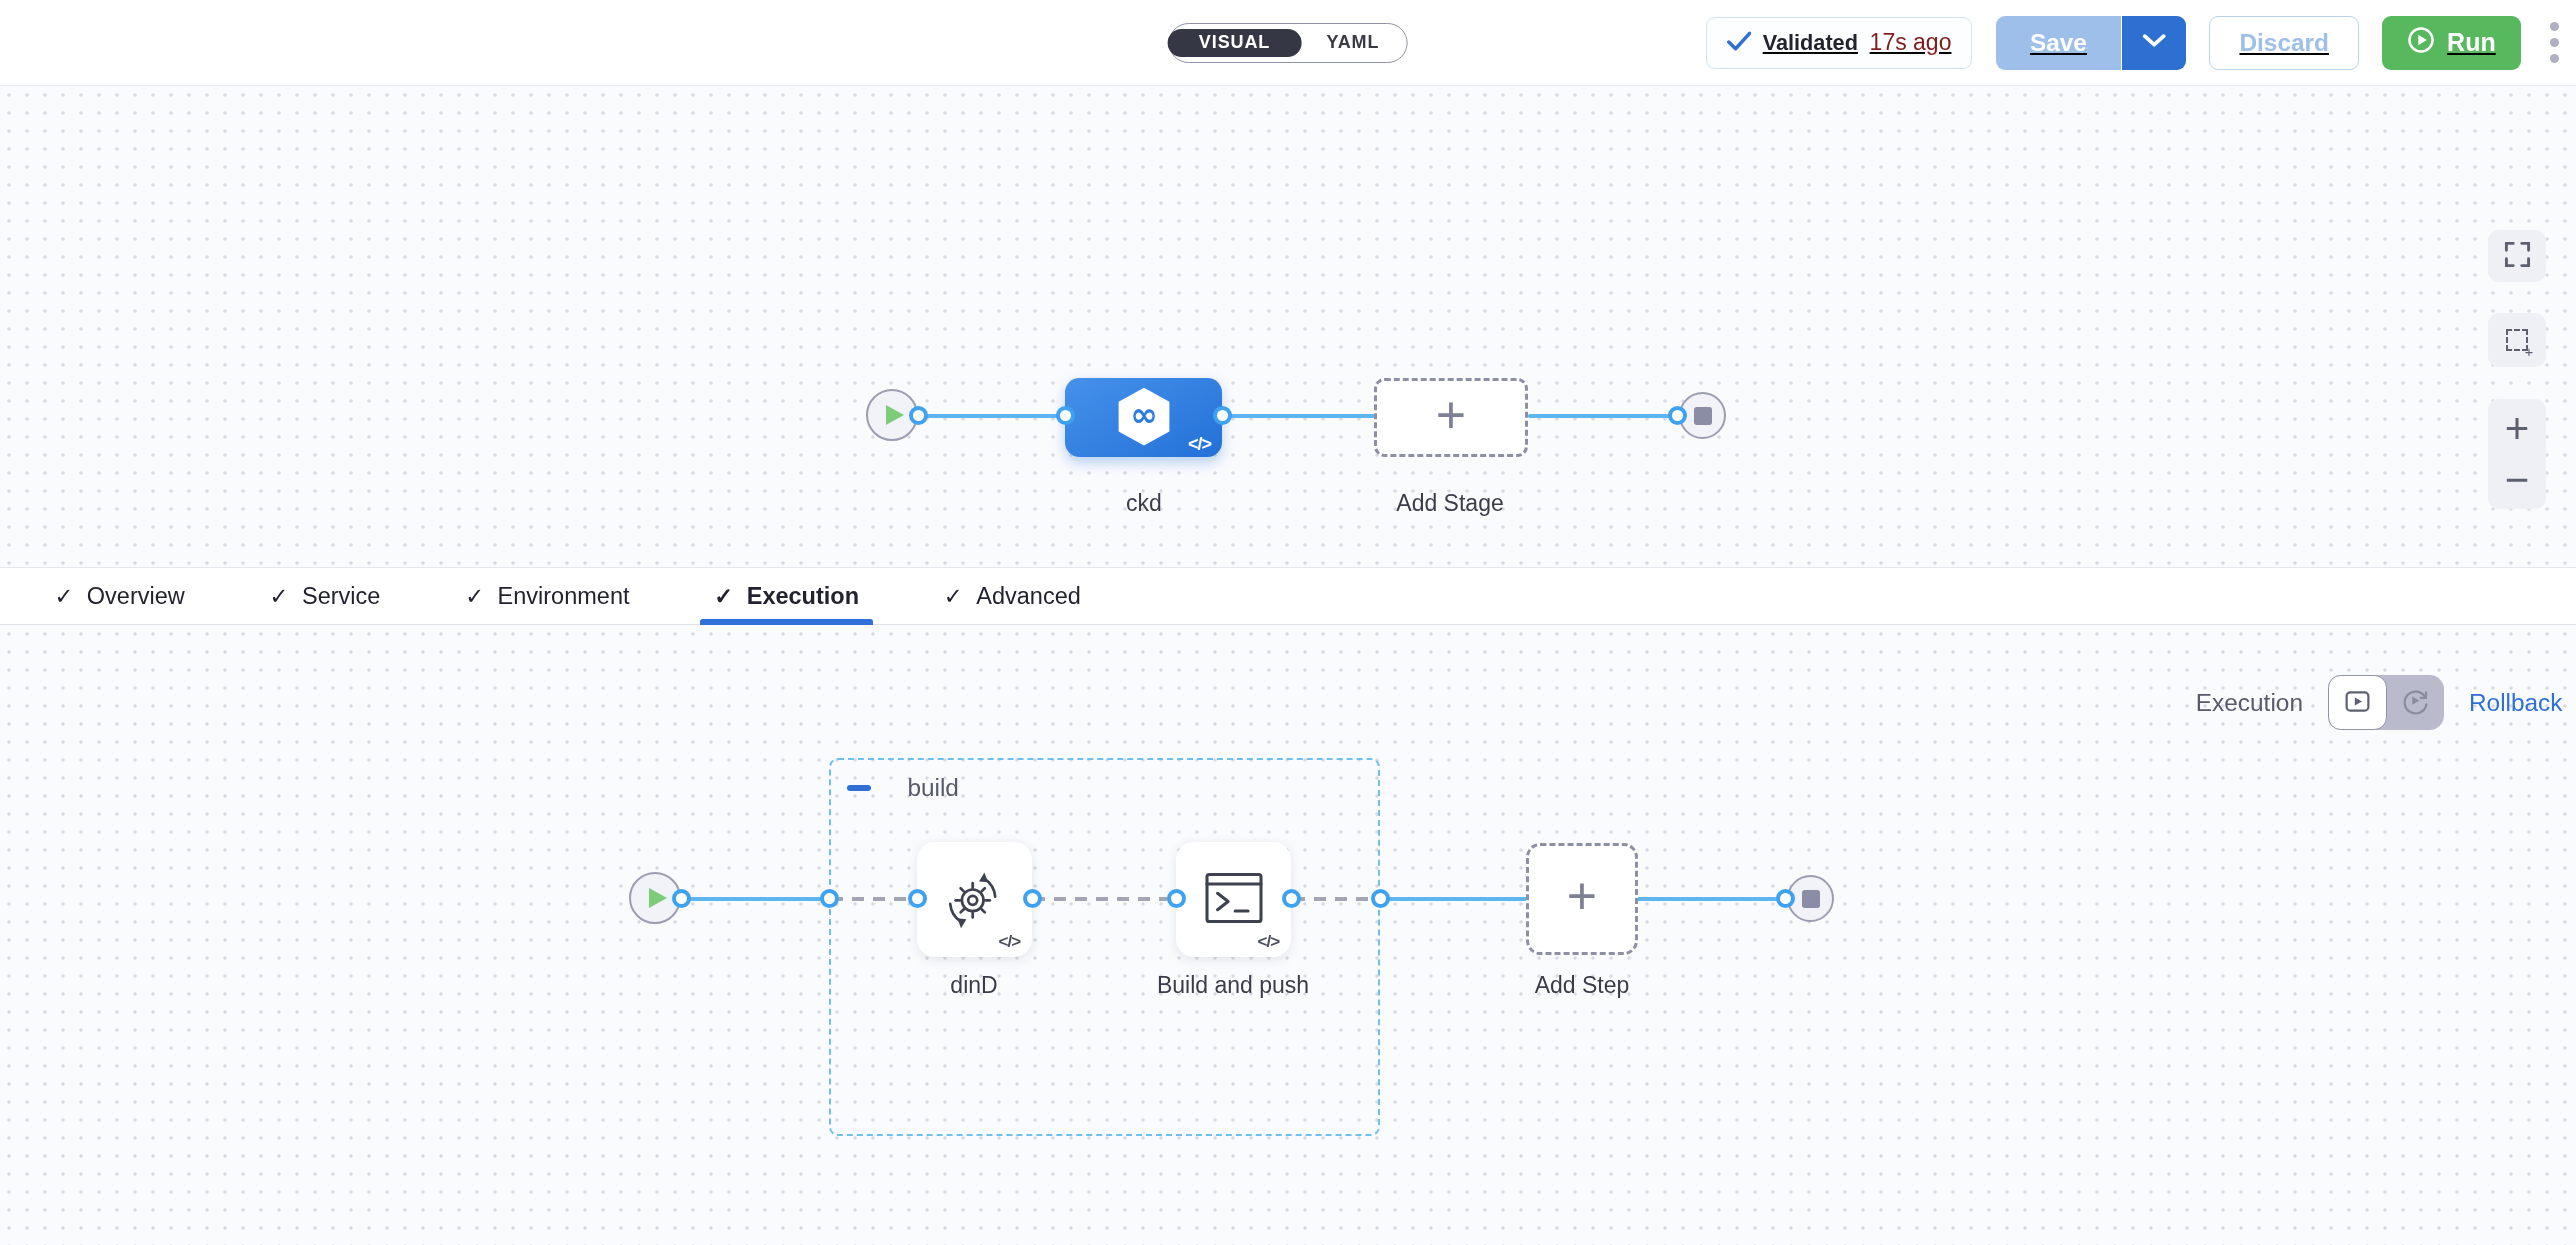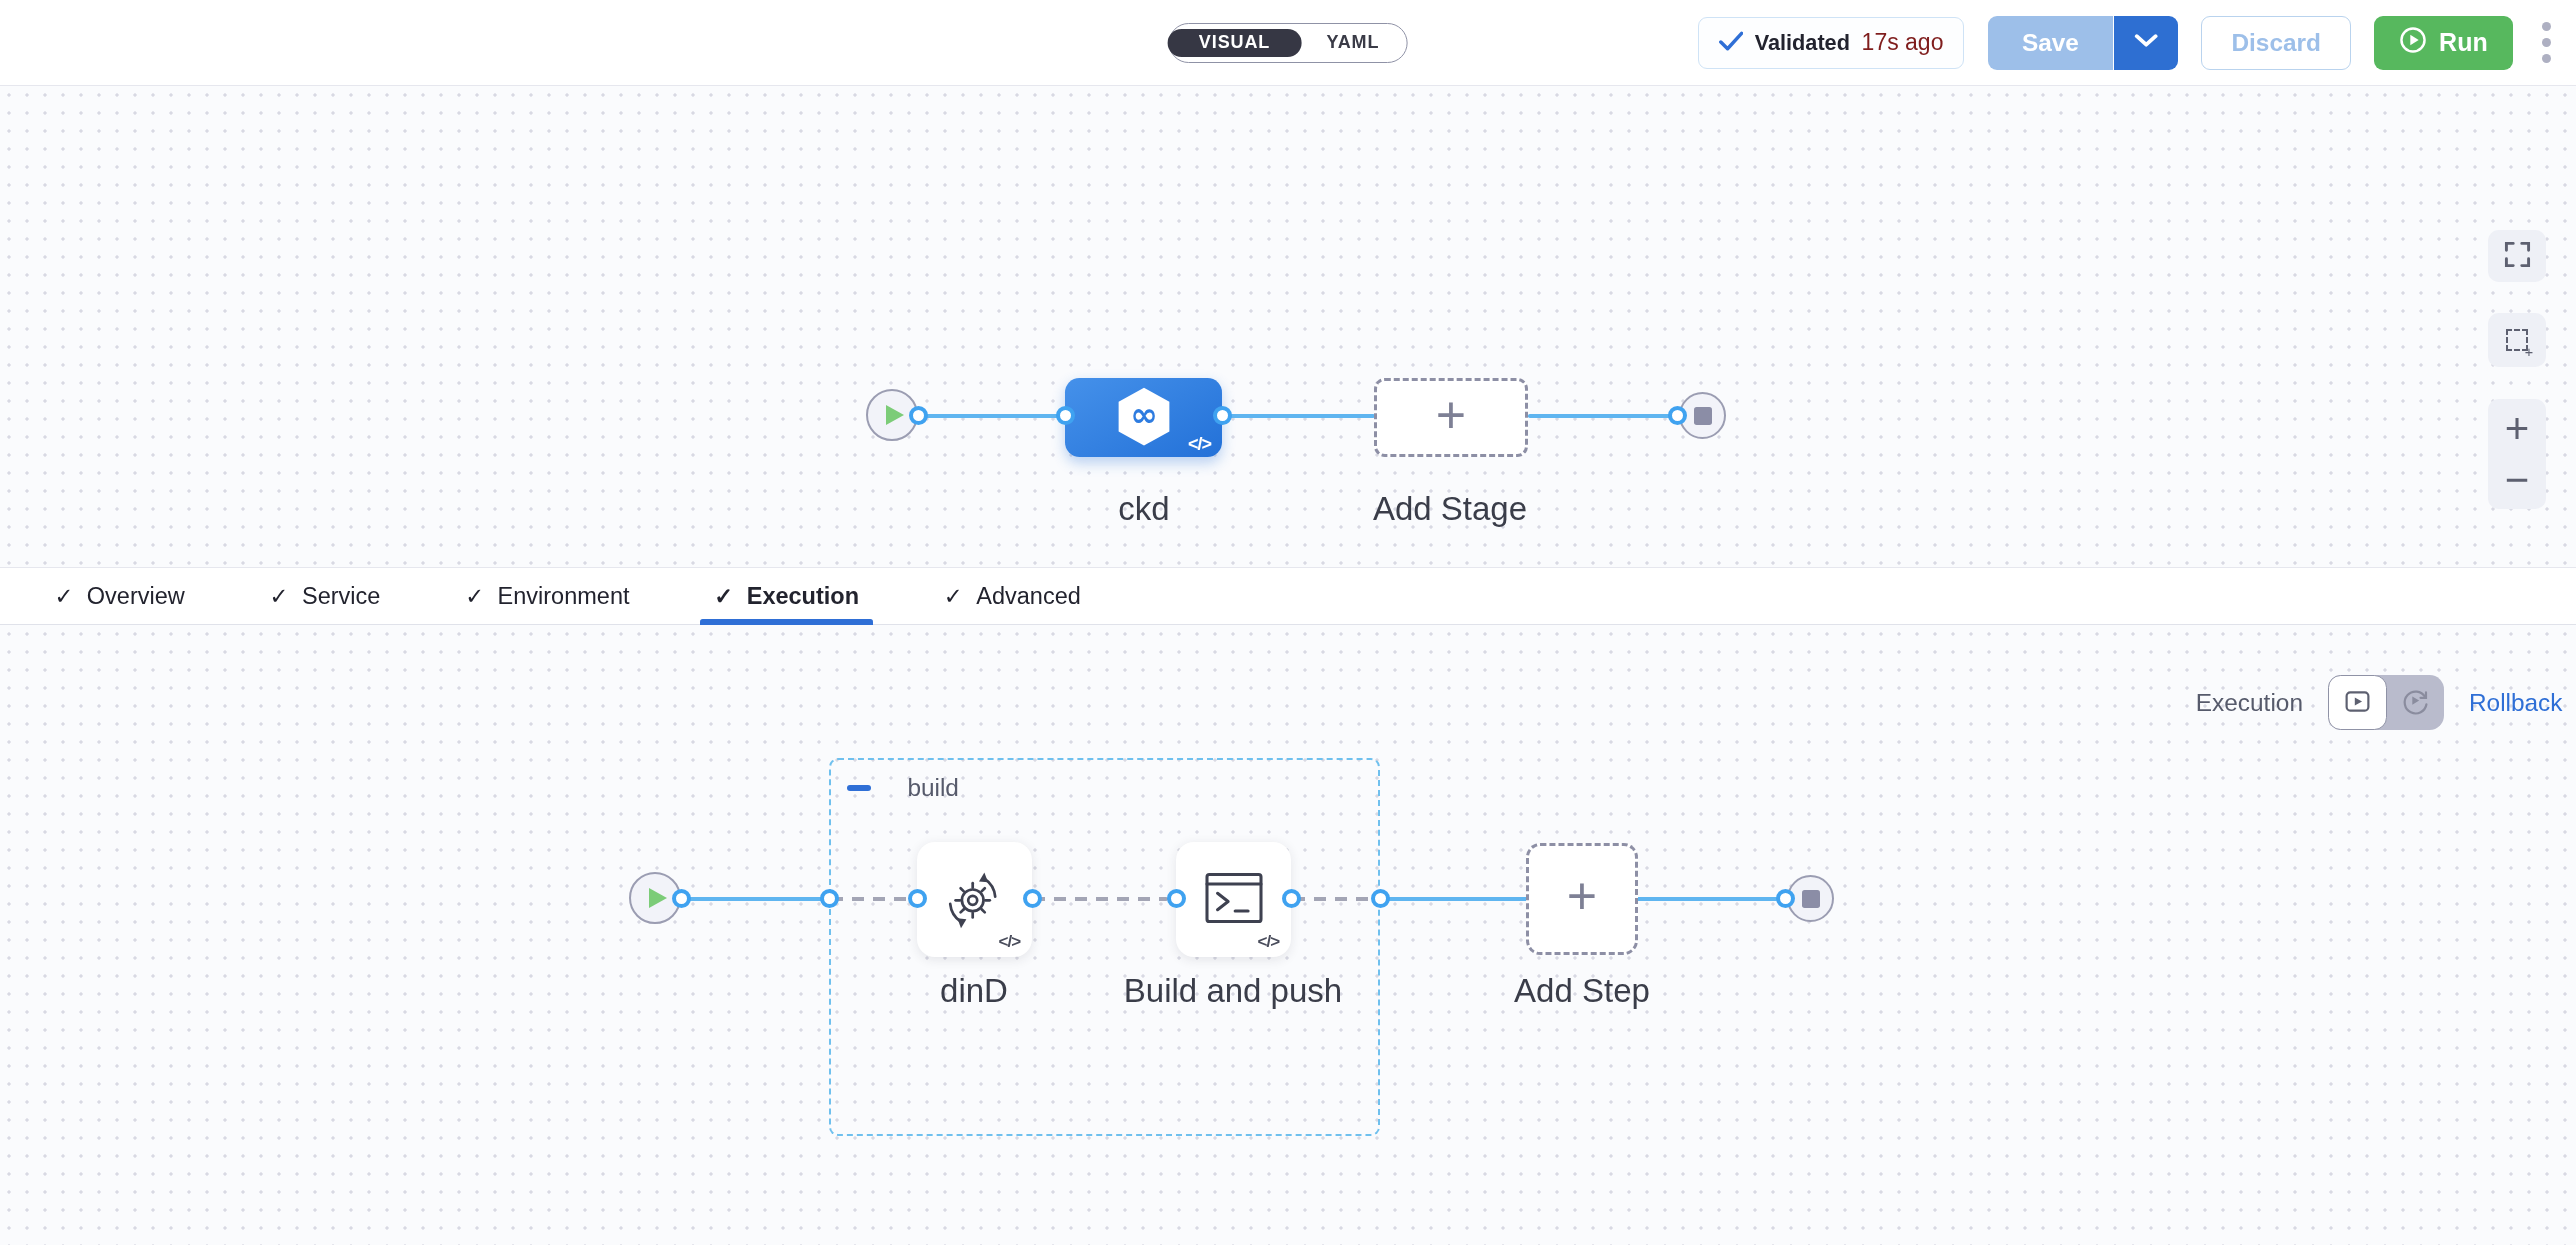--- a/index.html
+++ b/index.html
@@ -26,21 +26,21 @@
 
   .mode-toggle {
     position:absolute; left:50%; transform:translateX(-50%);
     display:flex; align-items:center; height:40px;
     border:1.8px solid #8f92a6; border-radius:902px; background:#fff;
   }
   .mode-seg { padding:0 27px; height:40px; display:flex; align-items:center;
     font-size:18px; font-weight:700; letter-spacing:0.9px; color:#3a3b47; }
   .mode-seg.active { background:#363744; color:#fff; border-radius:902px; margin:-1.8px; height:28px; padding:0 31px; }
 
-  .hdr-right { margin-left:auto; display:flex; align-items:center; gap:23.5px; padding-right:20px; }
+  .hdr-right { margin-left:auto; display:flex; align-items:center; gap:23.5px; padding-right:12px;text-decoration:underline; }
   .badge {
     height:52px; border:1.8px solid #cfe3f6; border-radius:9px; background:#fdfeff;
     display:flex; align-items:center; gap:11.7px; padding:0 20px;
   }
   .badge .vlabel { font-size:21.7px; font-weight:700; color:#22232e; }
   .badge .vtime  { font-size:23px; color:#7f1d1d; }
 
   .save-group { display:flex; height:54px; border-radius:9px; overflow:hidden; }
   .save-main  { background:#9dbfe9; color:#fff; font-size:24.4px; font-weight:700;
     padding:0 34px; display:flex; align-items:center; }
@@ -92,21 +92,21 @@
     box-shadow:0 5.4px 12.6px rgba(35,113,216,0.30); }
   .code-tag  { position:absolute; right:10.8px; bottom:1.8px; font-size:18px; font-weight:700;
     color:#fff; letter-spacing:-0.9px; }
   .code-tag2 { position:absolute; right:11.7px; bottom:5.4px; font-size:17px; font-weight:700;
     color:#4a4d5c; letter-spacing:-0.9px; }
 
   .dash-box { position:absolute; background:#fff; border:3.2px dashed #8d8fa5;
     display:flex; align-items:center; justify-content:center; z-index:3; }
   .plus-glyph { font-size:52px; color:#7e8095; font-weight:400; line-height:0.7; margin-top:-5.4px; }
 
-  .node-label { position:absolute; transform:translateX(-50%); font-size:33px; color:#3a3d49;
+  .node-label { position:absolute; transform:translateX(-50%); font-size:23px; color:#3a3d49;
     white-space:nowrap; z-index:2; }
 
   .step-card { position:absolute; width:115px; height:115px; background:#fff; border-radius:18px;
     box-shadow:0 2.7px 10.8px rgba(40,41,61,0.10); z-index:3;
     display:flex; align-items:center; justify-content:center; }
 
   .group-box { position:absolute; border:2.7px dashed #6fc0ee; border-radius:9px; z-index:0; }
   .group-head { position:absolute; display:flex; align-items:center; gap:36px; z-index:2; }
   .collapse-bar { width:24.4px; height:6.3px; border-radius:3.6px; background:#2f6fd6; }
   .group-name { font-size:24.4px; color:#565a6b; }

